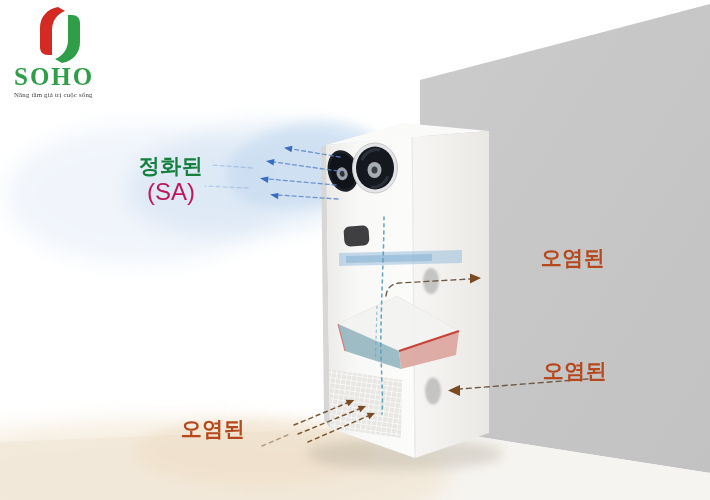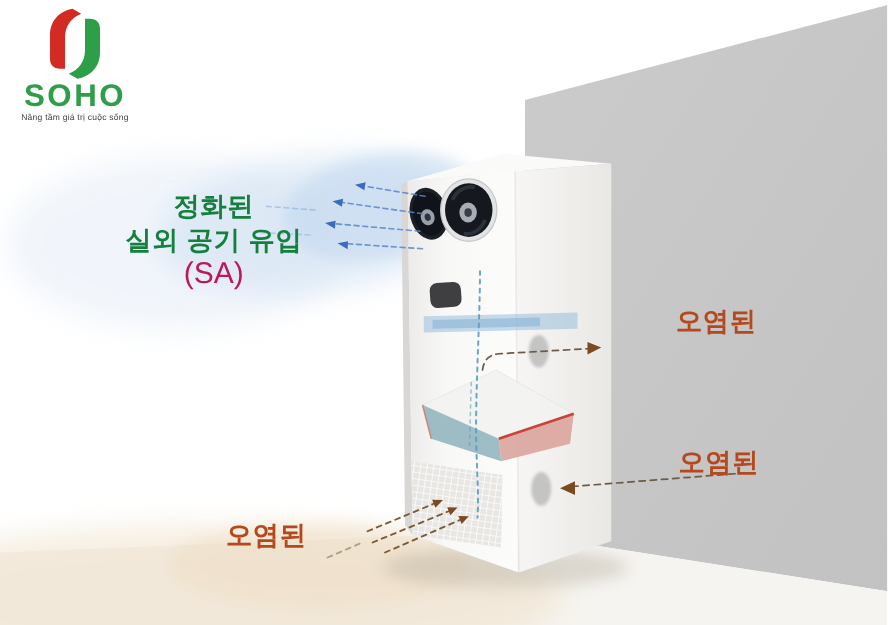--- a/index.html
+++ b/index.html
@@ -3,21 +3,21 @@
 <meta charset="utf-8">
 <style>
   html,body{margin:0;padding:0;background:#ffffff;}
   .stage{
     position:relative;width:710px;height:500px;overflow:hidden;
     background:#ffffff;
     font-family:"Liberation Sans","DejaVu Sans",sans-serif;
   }
   .scene-svg{position:absolute;left:0;top:0;}
   
-  .logo{position:absolute;left:14px;top:5px;width:92px;text-align:center;}
+  .logo{position:absolute;left:14px;top:5px;width:92px;font-family:Liberation Serif, serif;}
   .logo .mark{display:block;margin:0 auto;}
   .brand{font-size:25px;font-weight:bold;color:#2f9e49;letter-spacing:2px;line-height:24px;}
   .tagline{font-size:6.8px;color:#3c3c3c;letter-spacing:.2px;margin-top:2px;white-space:nowrap;}
   
   .flow-label{position:absolute;width:166px;text-align:center;}
   .flow-label .kline{font-size:21px;font-weight:bold;line-height:27px;letter-spacing:.5px;}
   .flow-label .code{font-size:24px;font-weight:normal;color:#be185d;line-height:26px;}
   .lbl-sa{left:88px;top:152px;}
   .lbl-sa .kline{color:#15803d;}
   .lbl-ea{left:490px;top:228px;}
@@ -168,21 +168,20 @@
     <svg class="mark" width="52" height="60" viewBox="0 0 52 60">
       <path d="M24,2 C13,4 6,12 6,23 L6,42 C6,47 9,50 14,50 L18,50 L18,25 C18,16 23,9 31,6 Z" fill="#d42a24"></path>
       <path d="M28,58 C39,56 46,48 46,37 L46,18 C46,13 43,10 38,10 L34,10 L34,35 C34,44 29,51 21,54 Z" fill="#2f9e49"></path>
     </svg>
     <div class="brand">SOHO</div>
     <div class="tagline">Nâng tầm giá trị cuộc sống</div>
   </div>
 
   <div class="flow-label lbl-sa">
     <div class="kline">정화된</div>
-    <div class="kline">실외 공기 유입</div>
     <div class="code">(SA)</div>
   </div>
 
   <div class="flow-label lbl-ea">
     <div class="kline">오염된</div>
   </div>
 
   <div class="flow-label lbl-oa">
     <div class="kline">오염된</div>
   </div>

